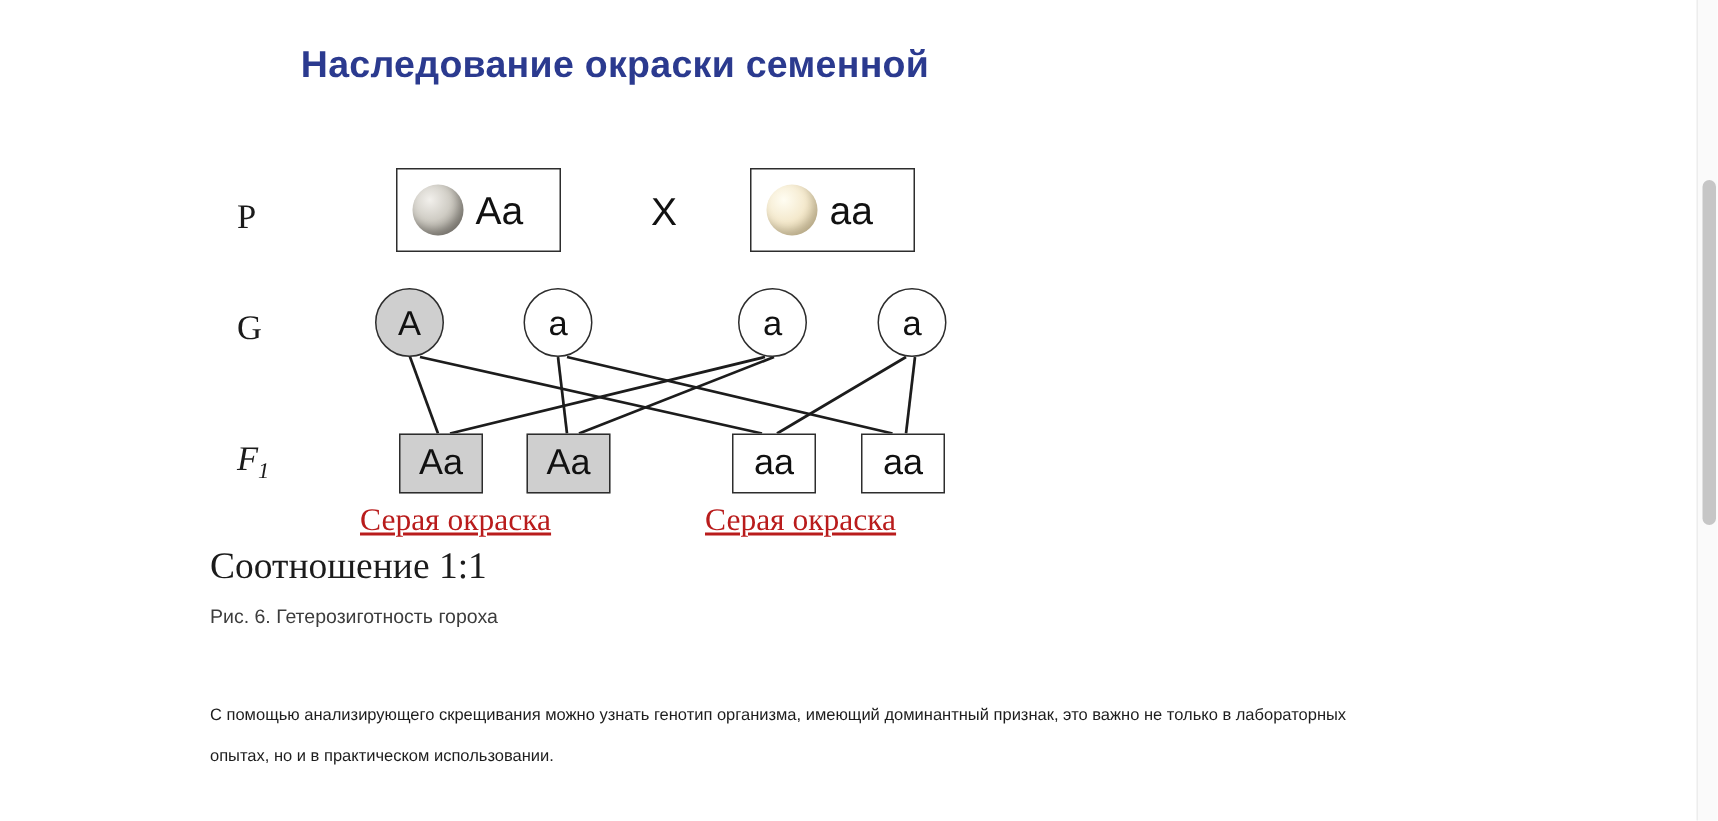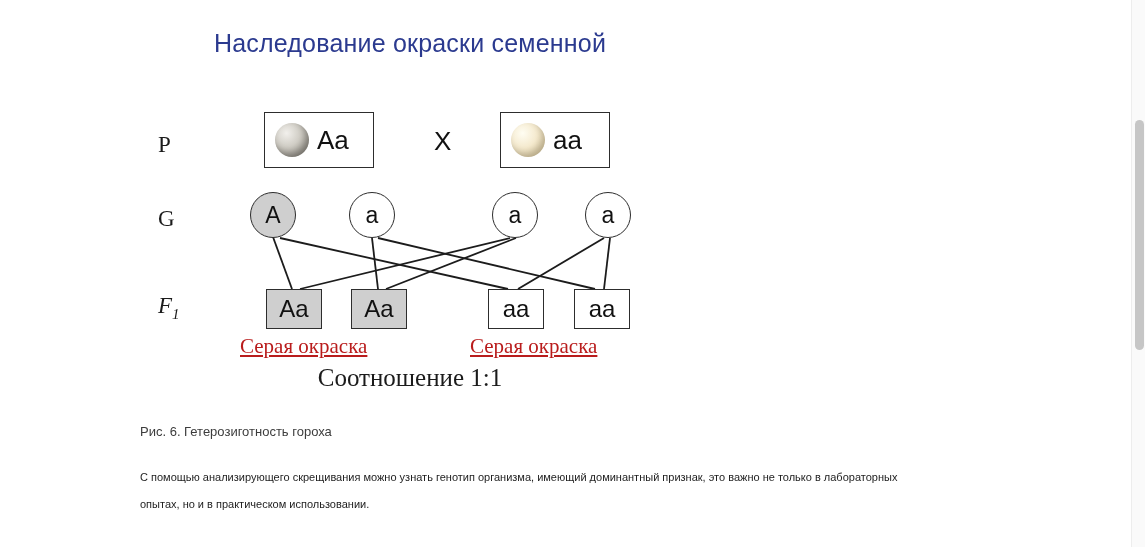--- a/index.html
+++ b/index.html
@@ -50,21 +50,21 @@
     height: 392px;
     background: #ffffff;
   }
   .fig-title {
     position: absolute;
     left: 0;
     top: 20px;
     width: 540px;
     text-align: center;
     color: #2b3a8f;
-    font-weight: normal;
+    font-weight: bold;
     font-size: 25px;
     line-height: 30px;
     letter-spacing: .2px;
   }
   .fig-svg {
     position: absolute;
     left: 0;
     top: 0;
   }
   .row-label {
@@ -154,31 +154,31 @@
     color: #b91c1c;
     font-family: "Liberation Serif", serif;
     white-space: nowrap;
     text-decoration: underline;
   }
   .ratio-line {
     position: absolute;
     left: 0;
     top: 356px;
     width: 540px;
-    text-align: center;
+    text-align: left;
     font-size: 25px;
     color: #1b1b1b;
     font-family: "Liberation Serif", serif;
   }
 
   
   .fig-caption {
     position: absolute;
     left: 140px;
-    top: 424px;
+    top: 403px;
     font-size: 13px;
     color: #3c3c3c;
   }
   .body-text {
     position: absolute;
     left: 140px;
     top: 464px;
     width: 800px;
     font-size: 11px;
     line-height: 27px;

